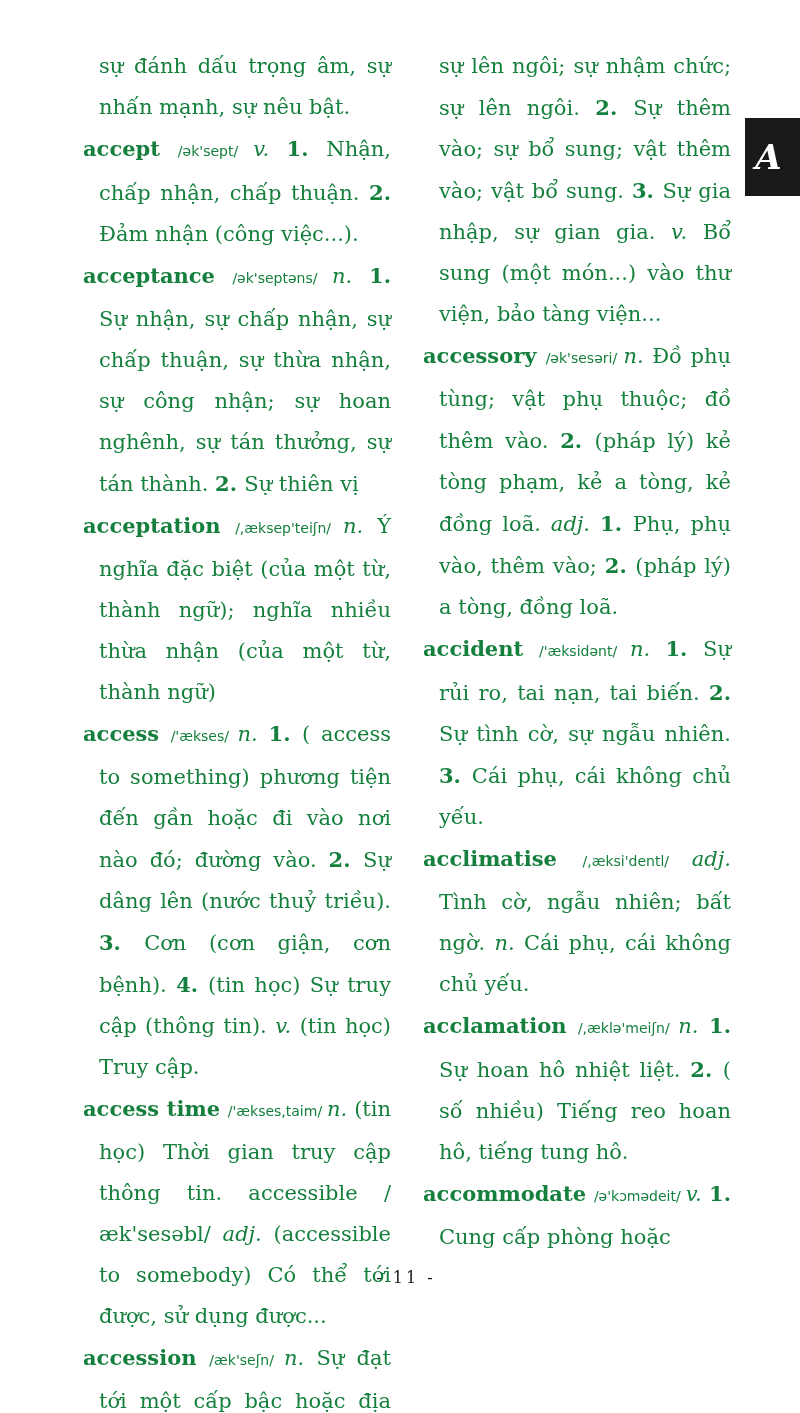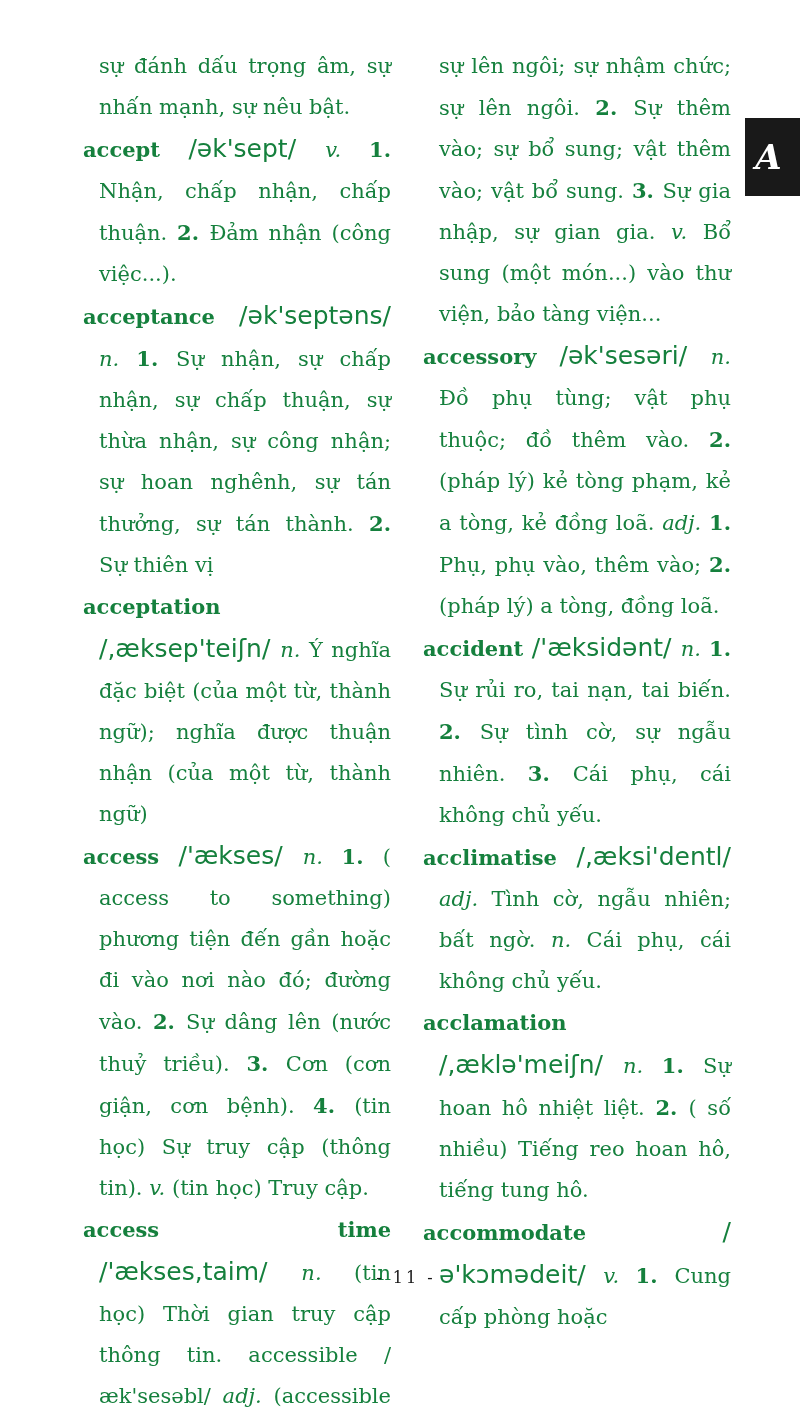--- a/index.html
+++ b/index.html
@@ -39,21 +39,21 @@
   }
   p.cont {
     padding-left: 16px;
     text-indent: 0;
   }
   .run-n { font-weight: normal; }
   .run-b { font-weight: bold; }
   .run-i { font-style: italic; }
   .run-p {
     font-family: "DejaVu Sans", sans-serif;
-    font-size: 25px;
+    font-size: 14px;
   }
   .tab {
     position: absolute;
     right: 0;
     top: 118px;
     width: 55px;
     height: 78px;
     background: #191919;
     display: flex;
     align-items: center;
@@ -80,21 +80,21 @@
 </style>
 </head>
 <body>
 
 <div class="page">
   <div class="columns">
     <div class="col" id="col-left">
         <p class="cont"><span class="run-n">sự đánh dấu trọng âm, sự nhấn mạnh, sự nêu bật.</span></p>
         <p class="entry"><span class="run-b">accept </span><span class="run-p">/ək'sept/ </span><span class="run-i">v. </span><span class="run-b">1. </span><span class="run-n">Nhận, chấp nhận, chấp thuận. </span><span class="run-b">2. </span><span class="run-n">Đảm nhận (công việc...).</span></p>
         <p class="entry"><span class="run-b">acceptance </span><span class="run-p">/ək'septəns/ </span><span class="run-i">n. </span><span class="run-b">1. </span><span class="run-n">Sự nhận, sự chấp nhận, sự chấp thuận, sự thừa nhận, sự công nhận; sự hoan nghênh, sự tán thưởng, sự tán thành. </span><span class="run-b">2. </span><span class="run-n">Sự thiên vị</span></p>
-        <p class="entry"><span class="run-b">acceptation </span><span class="run-p">/,æksep'teiʃn/ </span><span class="run-i">n. </span><span class="run-n">Ý nghĩa đặc biệt (của một từ, thành ngữ); nghĩa được thuận nhận (của một từ, thành ngữ)</span></p>
+        <p class="entry"><span class="run-b">acceptation </span><span class="run-p">/,æksep'teiʃn/ </span><span class="run-i">n. </span><span class="run-n">Ý nghĩa đặc biệt (của một từ, thành ngữ); nghĩa nhiều thừa nhận (của một từ, thành ngữ)</span></p>
         <p class="entry"><span class="run-b">access </span><span class="run-p">/'ækses/ </span><span class="run-i">n. </span><span class="run-b">1. </span><span class="run-n">( access to something) phương tiện đến gần hoặc đi vào nơi nào đó; đường vào. </span><span class="run-b">2. </span><span class="run-n">Sự dâng lên (nước thuỷ triều). </span><span class="run-b">3. </span><span class="run-n">Cơn (cơn giận, cơn bệnh). </span><span class="run-b">4. </span><span class="run-n">(tin học) Sự truy cập (thông tin). </span><span class="run-i">v. </span><span class="run-n">(tin học) Truy cập.</span></p>
         <p class="entry"><span class="run-b">access time </span><span class="run-p">/'ækses,taim/ </span><span class="run-i">n. </span><span class="run-n">(tin học) Thời gian truy cập thông tin. accessible / æk'sesəbl/ </span><span class="run-i">adj. </span><span class="run-n">(accessible to somebody) Có thể tới được, sử dụng được...</span></p>
         <p class="entry"><span class="run-b">accession </span><span class="run-p">/æk'seʃn/ </span><span class="run-i">n. </span><span class="run-n">Sự đạt tới một cấp bậc hoặc địa vị;</span></p>
       </div>
     <div class="col" id="col-right">
         <p class="cont"><span class="run-n">sự lên ngôi; sự nhậm chức; sự lên ngôi. </span><span class="run-b">2. </span><span class="run-n">Sự thêm vào; sự bổ sung; vật thêm vào; vật bổ sung. </span><span class="run-b">3. </span><span class="run-n">Sự gia nhập, sự gian gia. </span><span class="run-i">v. </span><span class="run-n">Bổ sung (một món...) vào thư viện, bảo tàng viện...</span></p>
         <p class="entry"><span class="run-b">accessory </span><span class="run-p">/ək'sesəri/ </span><span class="run-i">n. </span><span class="run-n">Đồ phụ tùng; vật phụ thuộc; đồ thêm vào. </span><span class="run-b">2. </span><span class="run-n">(pháp lý) kẻ tòng phạm, kẻ a tòng, kẻ đồng loã. </span><span class="run-i">adj. </span><span class="run-b">1. </span><span class="run-n">Phụ, phụ vào, thêm vào; </span><span class="run-b">2. </span><span class="run-n">(pháp lý) a tòng, đồng loã.</span></p>
         <p class="entry"><span class="run-b">accident </span><span class="run-p">/'æksidənt/ </span><span class="run-i">n. </span><span class="run-b">1. </span><span class="run-n">Sự rủi ro, tai nạn, tai biến. </span><span class="run-b">2. </span><span class="run-n">Sự tình cờ, sự ngẫu nhiên. </span><span class="run-b">3. </span><span class="run-n">Cái phụ, cái không chủ yếu.</span></p>
         <p class="entry"><span class="run-b">acclimatise </span><span class="run-p">/,æksi'dentl/ </span><span class="run-i">adj. </span><span class="run-n">Tình cờ, ngẫu nhiên; bất ngờ. </span><span class="run-i">n. </span><span class="run-n">Cái phụ, cái không chủ yếu.</span></p>
         <p class="entry"><span class="run-b">acclamation </span><span class="run-p">/,æklə'meiʃn/ </span><span class="run-i">n. </span><span class="run-b">1. </span><span class="run-n">Sự hoan hô nhiệt liệt. </span><span class="run-b">2. </span><span class="run-n">( số nhiều) Tiếng reo hoan hô, tiếng tung hô.</span></p>

